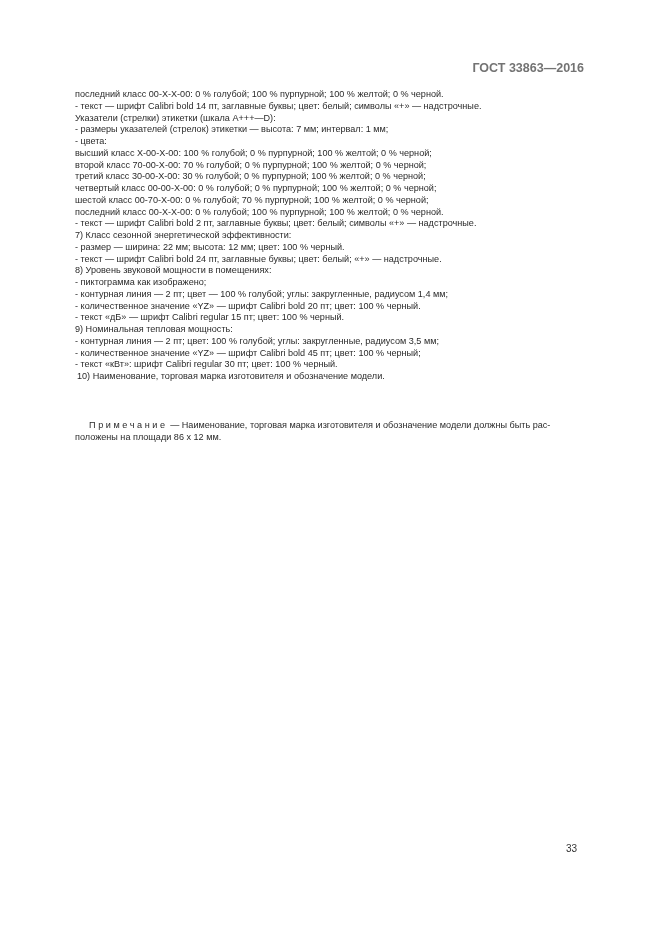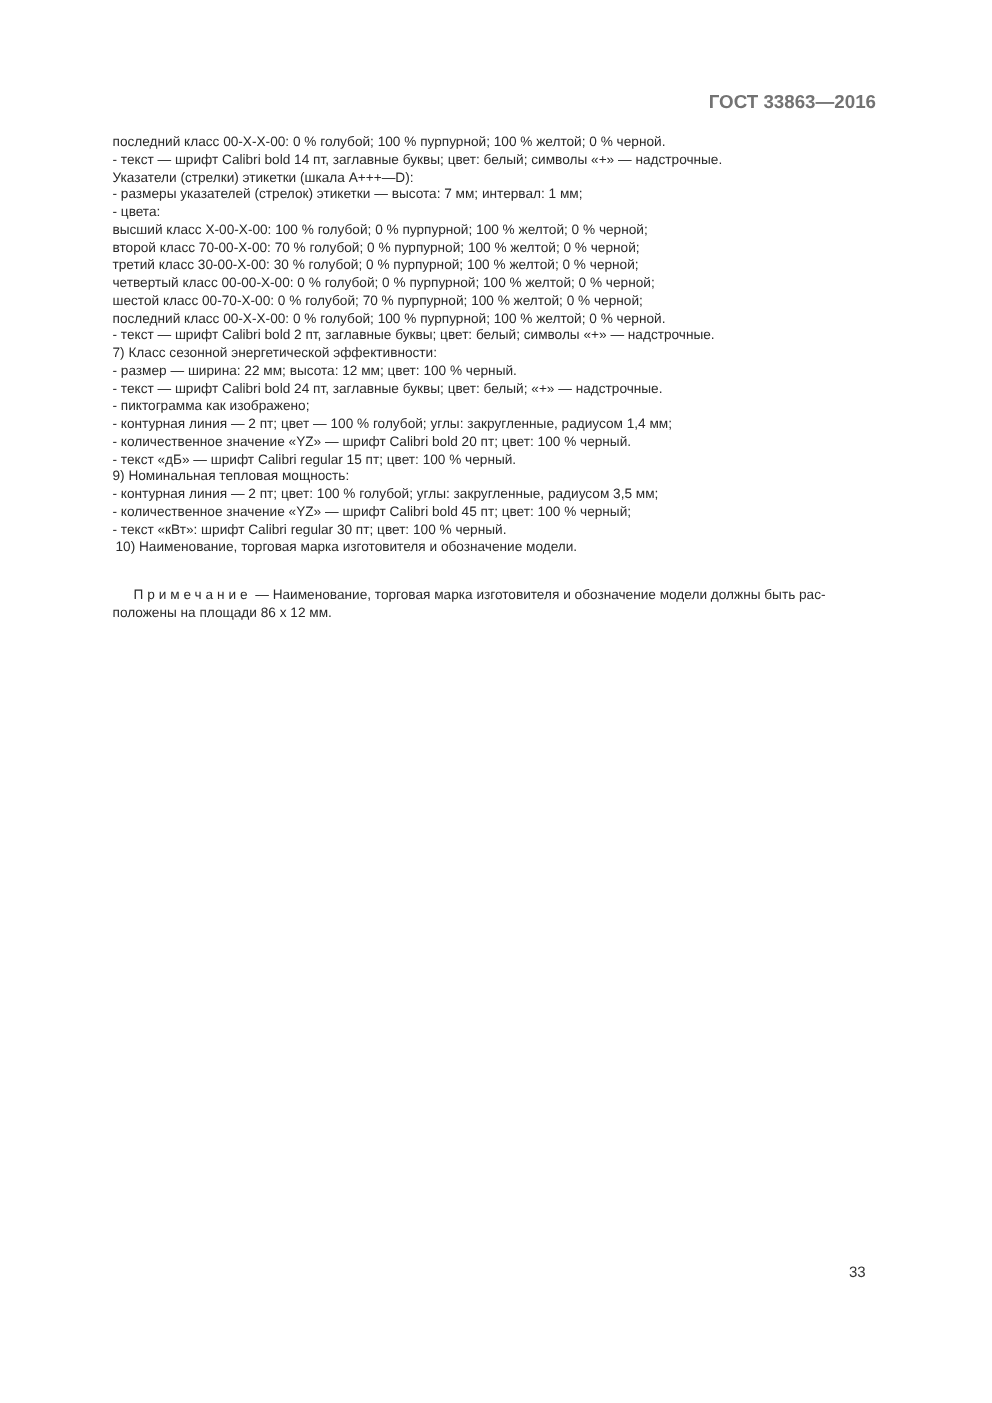--- a/index.html
+++ b/index.html
@@ -1,21 +1,21 @@
 <!DOCTYPE html>
 <html><head>
   <meta charset="utf-8">
   <style>
     html, body { margin: 0; padding: 0; background: #ffffff; }
     body { width: 661px; height: 935px; position: relative; overflow: hidden; font-family: "Liberation Sans", sans-serif; color: #2a2a2a; }
     .header { position: absolute; top: 61px; right: 77px; font-weight: bold; font-size: 12.5px; color: #737373; }
     .content { position: absolute; left: 75px; top: 89px; width: 520px; font-size: 9.1px; line-height: 11.75px; }
     .line { white-space: nowrap; }
     .indent { padding-left: 2px; }
-    .note { position: absolute; left: 75px; top: 391px; width: 510px; font-size: 9.1px; line-height: 11.75px; }
+    .note { position: absolute; left: 75px; top: 420px; width: 510px; font-size: 9.1px; line-height: 11.75px; }
     .note-first { padding-left: 14px; white-space: nowrap; }
     .note-second { white-space: nowrap; }
     .spaced { letter-spacing: 2.6px; }
     .page-num { position: absolute; top: 843px; left: 566px; font-size: 10px; color: #333; text-align: right; }
   </style>
 </head>
 <body>
 
 <div class="header">ГОСТ 33863—2016</div>
 
@@ -28,20 +28,21 @@
   <div class="line">высший класс Х-00-Х-00: 100 % голубой; 0 % пурпурной; 100 % желтой; 0 % черной;</div>
   <div class="line">второй класс 70-00-Х-00: 70 % голубой; 0 % пурпурной; 100 % желтой; 0 % черной;</div>
   <div class="line">третий класс 30-00-Х-00: 30 % голубой; 0 % пурпурной; 100 % желтой; 0 % черной;</div>
   <div class="line">четвертый класс 00-00-Х-00: 0 % голубой; 0 % пурпурной; 100 % желтой; 0 % черной;</div>
   <div class="line">шестой класс 00-70-Х-00: 0 % голубой; 70 % пурпурной; 100 % желтой; 0 % черной;</div>
   <div class="line">последний класс 00-Х-Х-00: 0 % голубой; 100 % пурпурной; 100 % желтой; 0 % черной.</div>
   <div class="line">- текст — шрифт Calibri bold 2 пт, заглавные буквы; цвет: белый; символы «+» — надстрочные.</div>
   <div class="line">7) Класс сезонной энергетической эффективности:</div>
   <div class="line">- размер — ширина: 22 мм; высота: 12 мм; цвет: 100 % черный.</div>
   <div class="line">- текст — шрифт Calibri bold 24 пт, заглавные буквы; цвет: белый; «+» — надстрочные.</div>
+  <div class="line">8) Уровень звуковой мощности в помещениях:</div>
   <div class="line">- пиктограмма как изображено;</div>
   <div class="line">- контурная линия — 2 пт; цвет — 100 % голубой; углы: закругленные, радиусом 1,4 мм;</div>
   <div class="line">- количественное значение «YZ» — шрифт Calibri bold 20 пт; цвет: 100 % черный.</div>
   <div class="line">- текст «дБ» — шрифт Calibri regular 15 пт; цвет: 100 % черный.</div>
   <div class="line">9) Номинальная тепловая мощность:</div>
   <div class="line">- контурная линия — 2 пт; цвет: 100 % голубой; углы: закругленные, радиусом 3,5 мм;</div>
   <div class="line">- количественное значение «YZ» — шрифт Calibri bold 45 пт; цвет: 100 % черный;</div>
   <div class="line">- текст «кВт»: шрифт Calibri regular 30 пт; цвет: 100 % черный.</div>
   <div class="line indent">10) Наименование, торговая марка изготовителя и обозначение модели.</div>
 </div>

